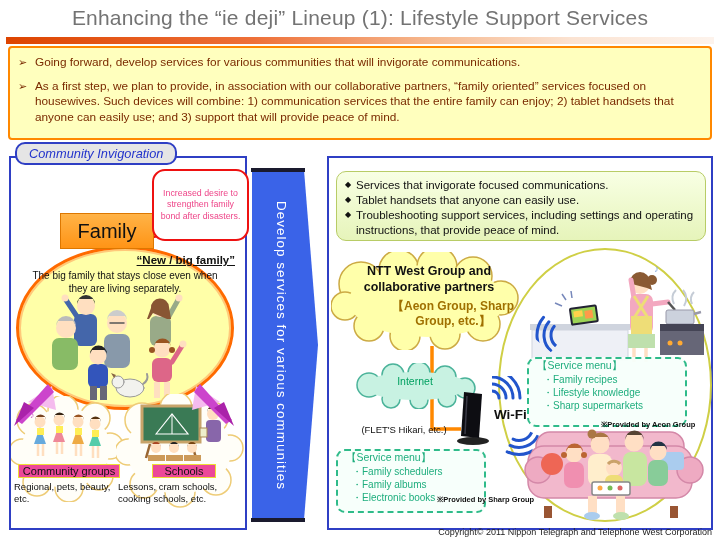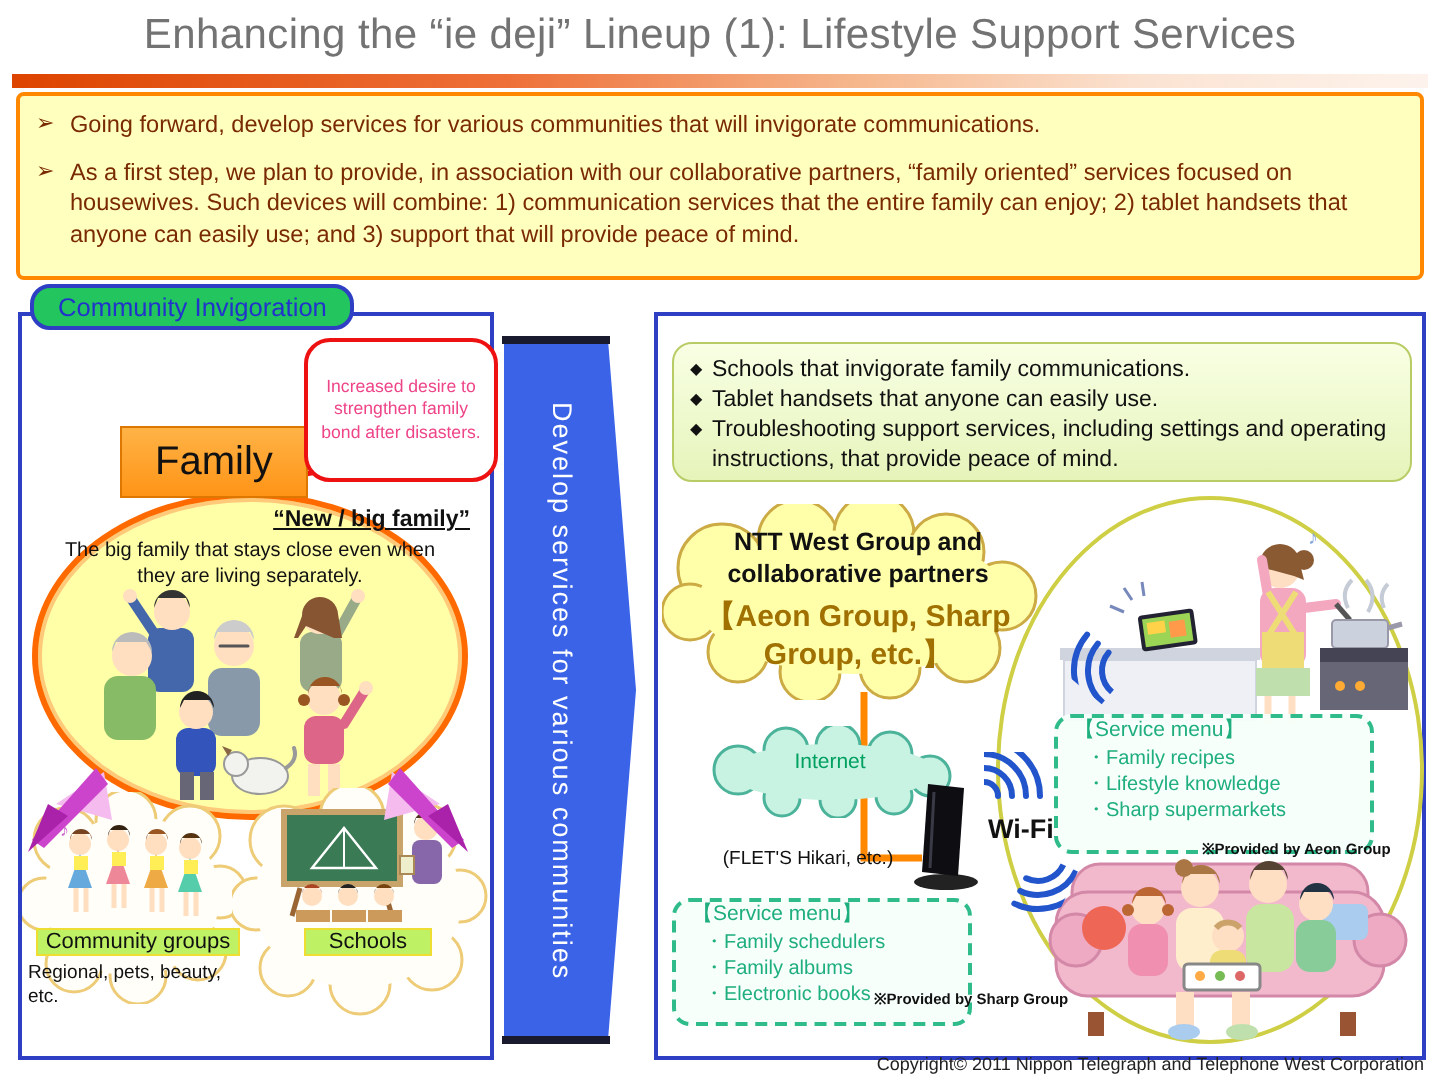--- a/index.html
+++ b/index.html
@@ -17,56 +17,56 @@
   .intro-box { top:46px; left:8px; width:704px; height:94px; background:#ffffbe;
     border:2px solid #ff8800; border-radius:4px; padding:7px 10px 4px 8px;
     color:#7a2a00; font-size:11.8px; line-height:1.32; }
   .intro-row { display:flex; margin-bottom:8px; }
   .intro-row .glyph { width:17px; flex:0 0 17px; font-size:11px; }
 
   
   .panel { border:2px solid #2f3fc4; background:#fff; }
   .panel-left  { top:156px; left:9px;  width:238px; height:374px; }
   .panel-right { top:156px; left:327px; width:386px; height:374px; }
-  .panel-header { background:#22c55e; border:2px solid #2f3fc4; border-radius:10px;
-    color:#2233cc; font-size:12.8px; padding:2px 12px; z-index:6; white-space:nowrap; }
+  .panel-header { background:#e5e5e5; border:2px solid #2f3fc4; border-radius:10px;
+    color:#2233cc; font-size:12.8px; padding:2px 12px; z-index:6; white-space:nowrap;font-style:italic; }
 
   
   .speech-bubble { top:169px; left:152px; width:97px; height:72px; background:#fff;
     border:2.5px solid #ee1111; border-radius:13px; color:#ee4488; font-size:8.8px;
     line-height:1.3; text-align:center; display:flex; align-items:center; justify-content:center;
     padding:3px 4px; z-index:5; }
   .family-box { top:213px; left:60px; width:94px; height:36px;
     background:linear-gradient(180deg,#ffb347,#ff9416); border:1px solid #dd7700;
     display:flex; align-items:center; justify-content:center; font-size:20px; color:#111; z-index:4; }
   .family-circle { top:246px; left:16px; width:218px; height:164px; border-radius:50%;
     background:#ffffa8; border:3px solid #ff6a00; box-shadow:inset 0 0 0 2px #ffc97a; z-index:1; }
   .family-subtitle { top:254px; left:15px; width:220px; text-align:right; font-size:11.5px;
     font-weight:bold; text-decoration:underline; color:#111; z-index:3; }
   .family-desc { top:270px; left:25px; width:200px; text-align:center; font-size:10px;
     color:#111; line-height:1.25; z-index:3; }
-  .tag-label { background:#bef264; border:1px solid #eedd33; color:#111; font-size:11px;
+  .tag-label { background:#ec4899; border:1px solid #eedd33; color:#111; font-size:11px;
     text-align:center; padding:0 3px; white-space:nowrap; z-index:3; }
   .tag-desc { font-size:9.5px; color:#111; text-align:left; line-height:1.25; z-index:3; }
 
   
   .center-arrow-text { top:190px; left:254px; width:54px; height:312px; z-index:3;
     display:flex; align-items:center; justify-content:center; }
   .center-arrow-text span { writing-mode:vertical-rl; color:#fff; font-size:13.5px; letter-spacing:1px; }
 
   
   .green-box { top:171px; left:336px; width:370px; height:70px; border:1.5px solid #b8cc66;
     border-radius:10px; background:linear-gradient(180deg,#f8ffe4,#e6f4ba);
     padding:6px 8px 4px 8px; font-size:11.5px; color:#111; line-height:1.3; z-index:3; }
   .feature-row { display:flex; }
   .feature-row .glyph { width:11px; flex:0 0 11px; font-size:8px; padding-top:2px; }
 
   .ntt-cloud-text { top:263px; left:333px; width:192px; text-align:center; z-index:3;
     font-size:12.5px; font-weight:bold; color:#111; line-height:1.3; }
-  .ntt-partners { font-size:15px; font-weight:bold; color:#a07000; margin-top:3px; }
+  .ntt-partners { font-size:12px; font-weight:bold; color:#a07000; margin-top:3px;margin-left:48px; }
 
   .internet-label { top:375px; left:349px; width:132px; text-align:center; color:#00a060;
     font-size:10.5px; z-index:3; }
   .flets-label { top:424px; left:347px; width:114px; text-align:center; color:#111;
     font-size:9.5px; z-index:3; }
   .wifi-label { top:407px; left:494px; font-size:13.5px; font-weight:bold; color:#111; z-index:4; }
 
   .home-ellipse { top:248px; left:498px; width:214px; height:274px; border-radius:50%;
     border:2px solid #cfcf45; background:#fff; z-index:1; }
 
@@ -254,38 +254,39 @@
       <circle cx="36" cy="46" r="5" fill="#ffdfc0"></circle>
         <path d="M31 45 a5 5 0 0 1 10 0 l-1 -3 h-8 z" fill="#222"></path>
       <circle cx="54" cy="46" r="5" fill="#ffdfc0"></circle>
         <path d="M49 45 a5 5 0 0 1 10 0 l-1 -3 h-8 z" fill="#774411"></path>
       <rect x="10" y="53" width="17" height="6" fill="#cc9a5a"></rect>
       <rect x="28" y="53" width="17" height="6" fill="#cc9a5a"></rect>
       <rect x="46" y="53" width="17" height="6" fill="#cc9a5a"></rect>
     </g>
   </svg>
   <div class="abs tag-label" style="top:464px;left:152px;width:64px;">Schools</div>
+  <div class="abs tag-desc" style="top:481px;left:118px;width:126px;">Lessons, cram schools, cooking schools, etc.</div>
 
   <svg class="abs" style="top:167px;left:251px;z-index:2;" width="70" height="356" viewBox="0 0 70 356">
     <polygon points="1,3 53,3 67,178 53,353 1,353" fill="#3a63e8"></polygon>
     <line x1="0" y1="3" x2="54" y2="3" stroke="#1a1a2e" stroke-width="4"></line>
     <line x1="0" y1="353" x2="54" y2="353" stroke="#1a1a2e" stroke-width="4"></line>
   </svg>
   <div class="abs center-arrow-text">
     <span>Develop services for various communities</span>
   </div>
 
   <div class="abs panel panel-right"></div>
 
   <div class="abs home-ellipse"></div>
 
   <div class="abs green-box">
     <div class="feature-row">
       <span class="glyph">◆</span>
-      <span>Schools that invigorate family communications.</span>
+      <span>Services that invigorate focused communications.</span>
     </div>
     <div class="feature-row">
       <span class="glyph">◆</span>
       <span>Tablet handsets that anyone can easily use.</span>
     </div>
     <div class="feature-row">
       <span class="glyph">◆</span>
       <span>Troubleshooting support services, including settings and operating instructions, that provide peace of mind.</span>
     </div>
   </div>

